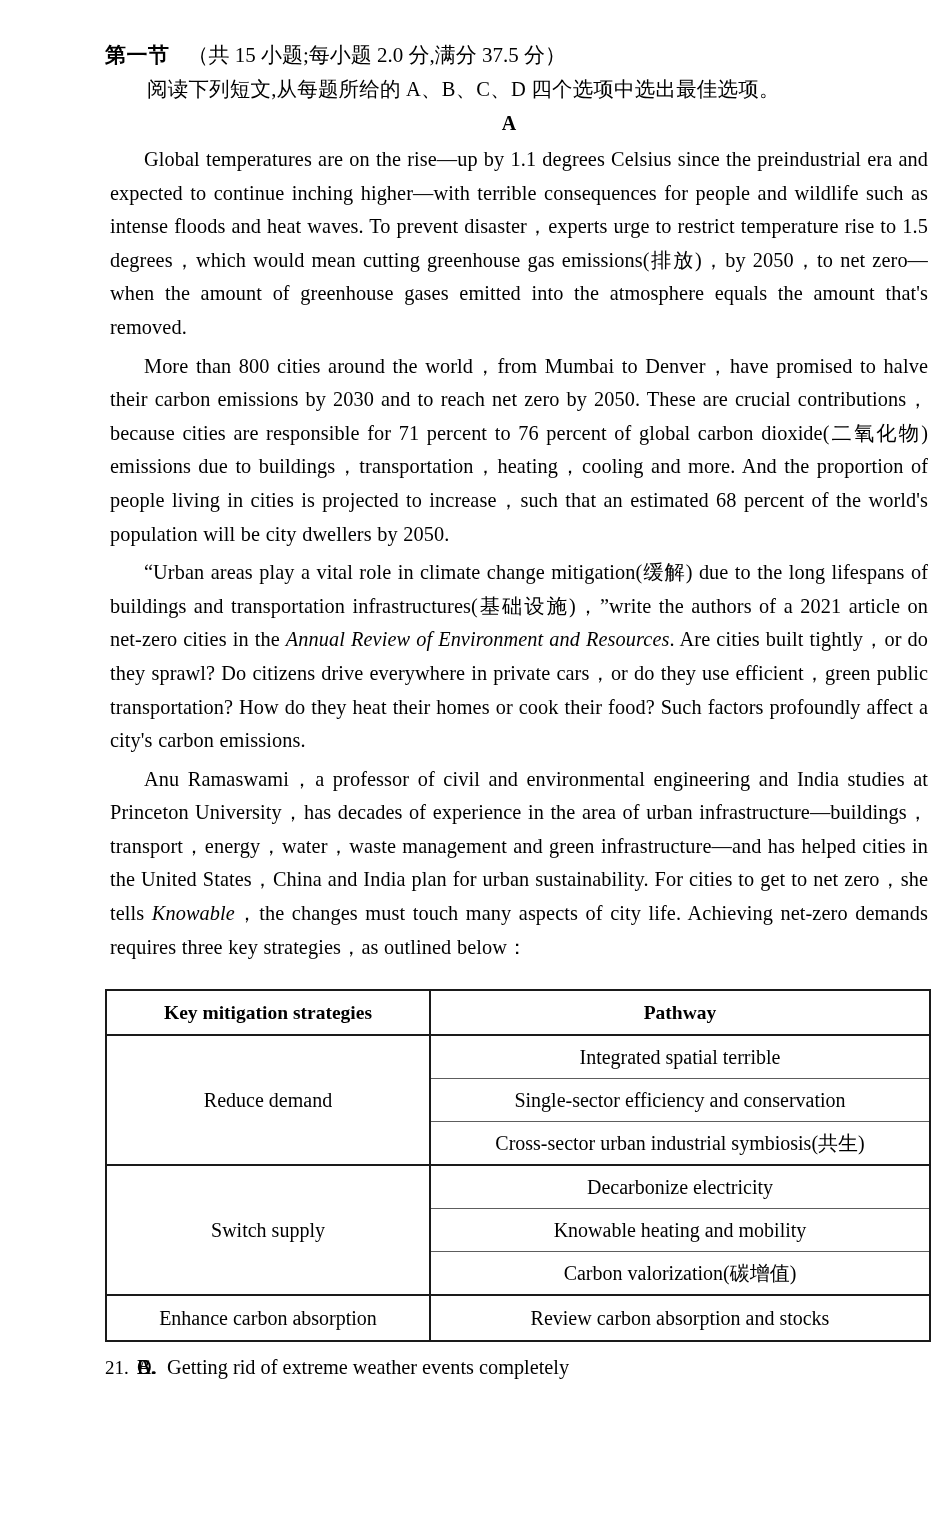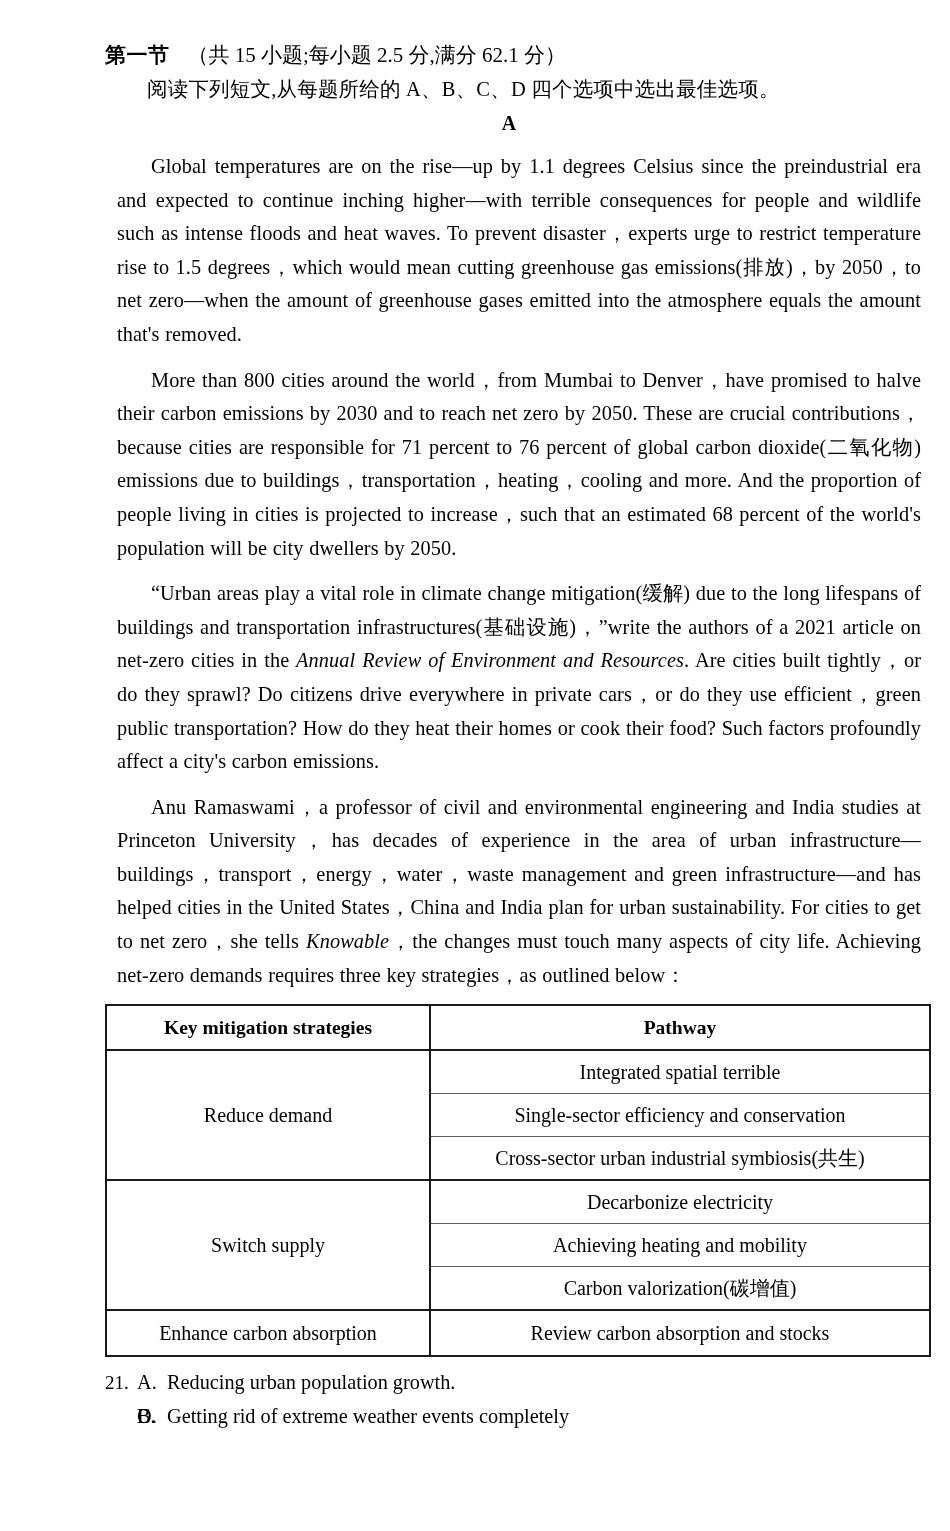--- a/index.html
+++ b/index.html
@@ -50,36 +50,36 @@
     font-weight: bold;
     font-size: 20px;
     line-height: 30px;
     margin-top: 2px;
     margin-bottom: 1px;
     padding-right: 20px;
   }
 
   
   p.body {
-    margin: 12px;
+    margin: 5px;
     font-size: 20.3px;
     line-height: 33.6px;
     text-align: justify;
     text-justify: inter-word;
     text-indent: 34px;
     letter-spacing: 0.1px;
     word-spacing: 0.4px;
   }
   .ital {
     font-style: italic;
   }
 
   
   .tbl-wrap {
-    margin-top: 11px;
+    margin-top: 25px;
     margin-bottom: 8px;
     width: 676px;
   }
   table.mit {
     border-collapse: collapse;
     width: 826px;
     table-layout: fixed;
     border: 2px solid #1a1a1a;
   }
   table.mit td, table.mit th {
@@ -143,21 +143,21 @@
     top: 0;
   }
 </style>
 </head>
 <body>
 
 <div class="page">
   <div class="content">
 
     <div class="section-head">
-      <span class="sec-label">第一节</span><span class="sec-meta">（共 15 小题;每小题 2.5 分,满分 62.1 分）</span>
+      <span class="sec-label">第一节</span><span class="sec-meta">（共 15 小题;每小题 2.0 分,满分 37.5 分）</span>
     </div>
 
     <div class="instruction">阅读下列短文,从每题所给的 A、B、C、D 四个选项中选出最佳选项。</div>
 
     <div class="passage-letter">A</div>
 
     <p class="body">Global temperatures are on the rise—up by 1.1 degrees Celsius since the preindustrial era and expected to continue inching higher—with terrible consequences for people and wildlife such as intense floods and heat waves. To prevent disaster，experts urge to restrict temperature rise to 1.5 degrees，which would mean cutting greenhouse gas emissions(排放)，by 2050，to net zero—when the amount of greenhouse gases emitted into the atmosphere equals the amount that's removed.</p>
 
     <p class="body">More than 800 cities around the world，from Mumbai to Denver，have promised to halve their carbon emissions by 2030 and to reach net zero by 2050. These are crucial contributions，because cities are responsible for 71 percent to 76 percent of global carbon dioxide(二氧化物) emissions due to buildings，transportation，heating，cooling and more. And the proportion of people living in cities is projected to increase，such that an estimated 68 percent of the world's population will be city dwellers by 2050.</p>
 
@@ -182,40 +182,40 @@
         </tr>
         <tr class="grp-end">
           <td class="col-b">Cross-sector urban industrial symbiosis(共生)</td>
         </tr>
 
         <tr>
           <td class="col-a group" rowspan="3">Switch supply</td>
           <td class="col-b">Decarbonize electricity</td>
         </tr>
         <tr>
-          <td class="col-b">Achieving heating and mobility</td>
+          <td class="col-b">Knowable heating and mobility</td>
         </tr>
         <tr class="grp-end">
           <td class="col-b">Carbon valorization(碳增值)</td>
         </tr>
 
         <tr class="last-row">
           <td class="col-a">Enhance carbon absorption</td>
           <td class="col-b">Review carbon absorption and stocks</td>
         </tr>
       </tbody>
         </table>
     </div>
 
     <div class="qblock">
       <div class="question">
         <span class="qnum">21.</span>
       </div>
       <div class="option">
-        <span class="oletter">A.</span><span>Reducing urban population growth.</span>
+        <span class="oletter">A.</span>
       </div>
       <div class="option">
         <span class="oletter">B.</span>
       </div>
       <div class="option">
         <span class="oletter">C.</span>
       </div>
       <div class="option">
         <span class="oletter">D.</span><span>Getting rid of extreme weather events completely</span>
       </div>

